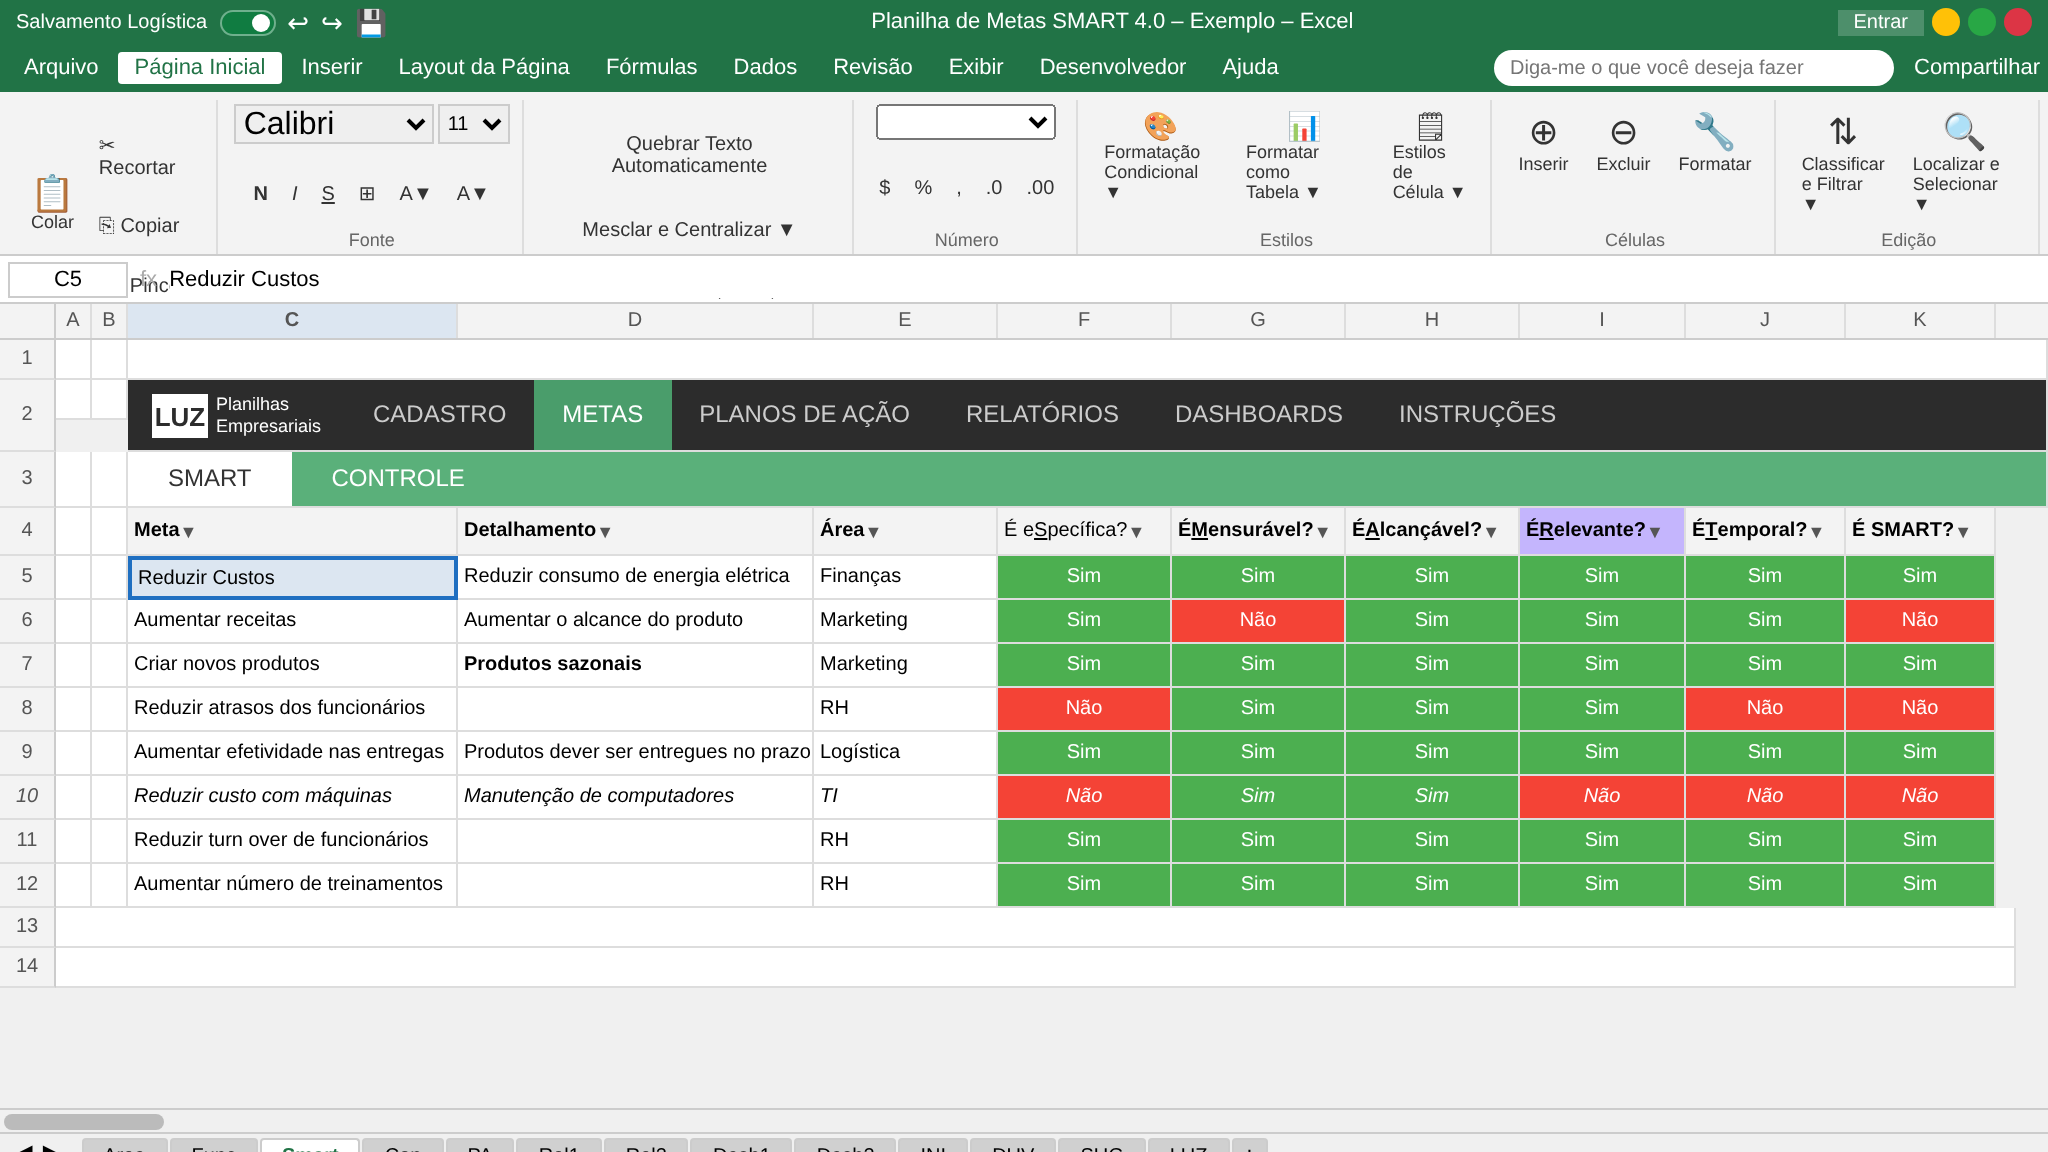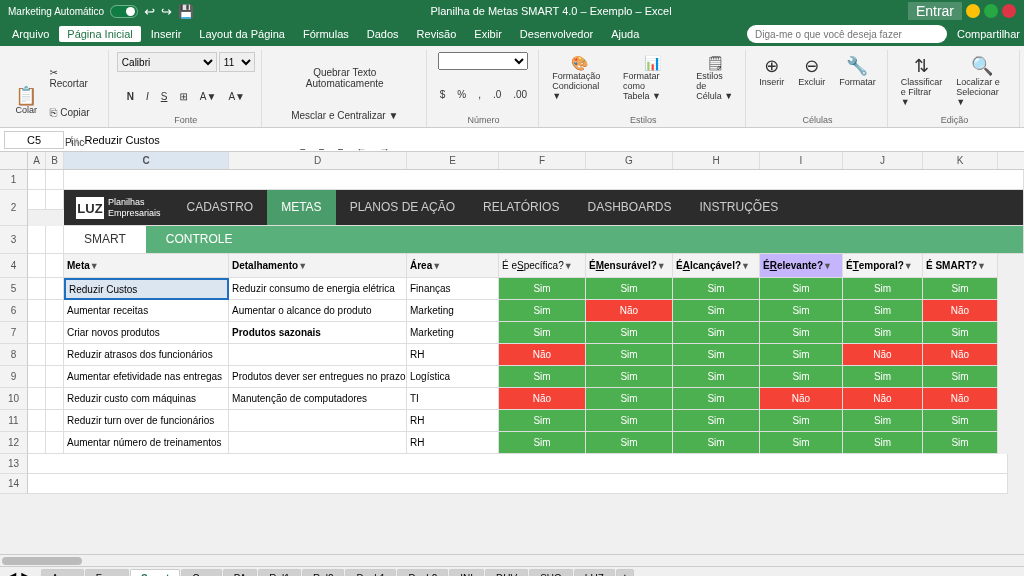--- a/index.html
+++ b/index.html
@@ -16,21 +16,21 @@
       padding: 0 8px;
       font-size: 11px;
     }
     .title-bar-left { display: flex; align-items: center; gap: 6px; }
     .title-bar-center { flex: 1; text-align: center; font-size: 11px; }
     .title-bar-right { display: flex; align-items: center; gap: 4px; }
     .title-btn { width: 14px; height: 14px; border-radius: 50%; cursor: pointer; border: none; }
     .tb-min { background: #ffc107; }
     .tb-max { background: #28a745; }
     .tb-close { background: #dc3545; }
-    .win-btn { background: rgba(255,255,255,0.2); border: none; color: white; padding: 1px 8px; cursor: pointer; font-size: 14px; }
+    .win-btn { background: rgba(255,255,255,0.2); border: none; color: white; padding: 1px 8px; cursor: pointer; font-size: 10px; }
 
     
     .menu-bar {
       background: #217346;
       display: flex;
       align-items: center;
       height: 24px;
       padding: 0 4px;
       gap: 2px;
     }
@@ -87,21 +87,21 @@
       border-radius: 2px;
       font-size: 10px;
       color: #333;
       border: 1px solid transparent;
       background: transparent;
       margin-top: 13px;
     }
     .font-select {
       width: 100px;
       height: 20px;
-      font-size: 10px;
+      font-size: 16px;
       border: 1px solid #ccc;
     }
     .size-select {
       width: 36px;
       height: 20px;
       font-size: 10px;
       border: 1px solid #ccc;
     }
 
     
@@ -300,21 +300,21 @@
       background: white;
       overflow: hidden;
       white-space: nowrap;
     }
   </style>
 </head>
 <body>
 
 <div class="title-bar">
   <div class="title-bar-left">
-    <span style="font-size:10px;">Marketing Automático</span>
+    <span style="font-size:10px;">Salvamento Logística</span>
     <span style="display:inline-block;width:28px;height:13px;background:#107c41;border-radius:7px;position:relative;cursor:pointer;border:1px solid rgba(255,255,255,0.4);">
       <span style="position:absolute;right:2px;top:1px;width:9px;height:9px;background:white;border-radius:50%;"></span>
     </span>
     <span style="cursor:pointer;font-size:13px;">↩</span>
     <span style="cursor:pointer;font-size:13px;">↪</span>
     <span style="cursor:pointer;font-size:13px;">💾</span>
   </div>
   <div class="title-bar-center">Planilha de Metas SMART 4.0 – Exemplo – Excel</div>
   <div class="title-bar-right">
     <button class="win-btn">Entrar</button>
@@ -612,21 +612,21 @@
       <div class="outer-cell" style="width:178px;height:22px;">Produtos dever ser entregues no prazo</div>
       <div class="outer-cell" style="width:92px;height:22px;">Logística</div>
       <div class="outer-cell" style="width:87px;height:22px;background:#4caf50;color:white;text-align:center;justify-content:center;">Sim</div>
       <div class="outer-cell" style="width:87px;height:22px;background:#4caf50;color:white;text-align:center;justify-content:center;">Sim</div>
       <div class="outer-cell" style="width:87px;height:22px;background:#4caf50;color:white;text-align:center;justify-content:center;">Sim</div>
       <div class="outer-cell" style="width:83px;height:22px;background:#4caf50;color:white;text-align:center;justify-content:center;">Sim</div>
       <div class="outer-cell" style="width:80px;height:22px;background:#4caf50;color:white;text-align:center;justify-content:center;">Sim</div>
       <div class="outer-cell" style="width:75px;height:22px;background:#4caf50;color:white;text-align:center;justify-content:center;">Sim</div>
     </div>
 
-    <div class="full-row" style="height:22px;">
+    <div class="full-row" style="height:22px;font-style:italic;">
       <div class="row-number">10</div>
       <div class="outer-cell" style="width:18px;height:22px;"></div>
       <div class="outer-cell" style="width:18px;height:22px;"></div>
       <div class="outer-cell" style="width:165px;height:22px;">Reduzir custo com máquinas</div>
       <div class="outer-cell" style="width:178px;height:22px;">Manutenção de computadores</div>
       <div class="outer-cell" style="width:92px;height:22px;">TI</div>
       <div class="outer-cell" style="width:87px;height:22px;background:#f44336;color:white;text-align:center;justify-content:center;">Não</div>
       <div class="outer-cell" style="width:87px;height:22px;background:#4caf50;color:white;text-align:center;justify-content:center;">Sim</div>
       <div class="outer-cell" style="width:87px;height:22px;background:#4caf50;color:white;text-align:center;justify-content:center;">Sim</div>
       <div class="outer-cell" style="width:83px;height:22px;background:#f44336;color:white;text-align:center;justify-content:center;">Não</div>

